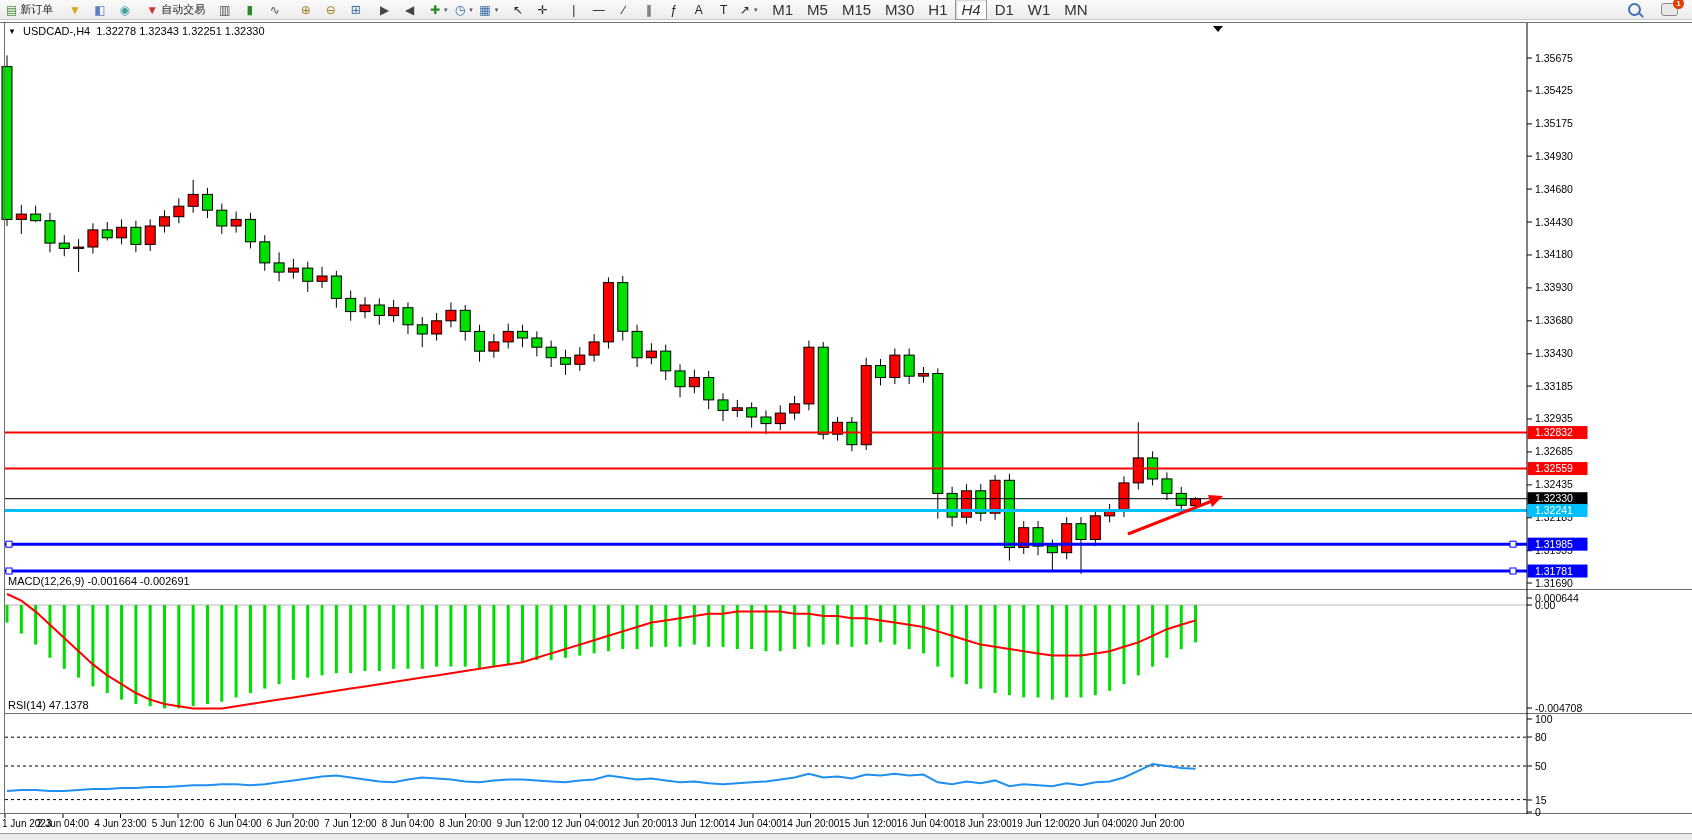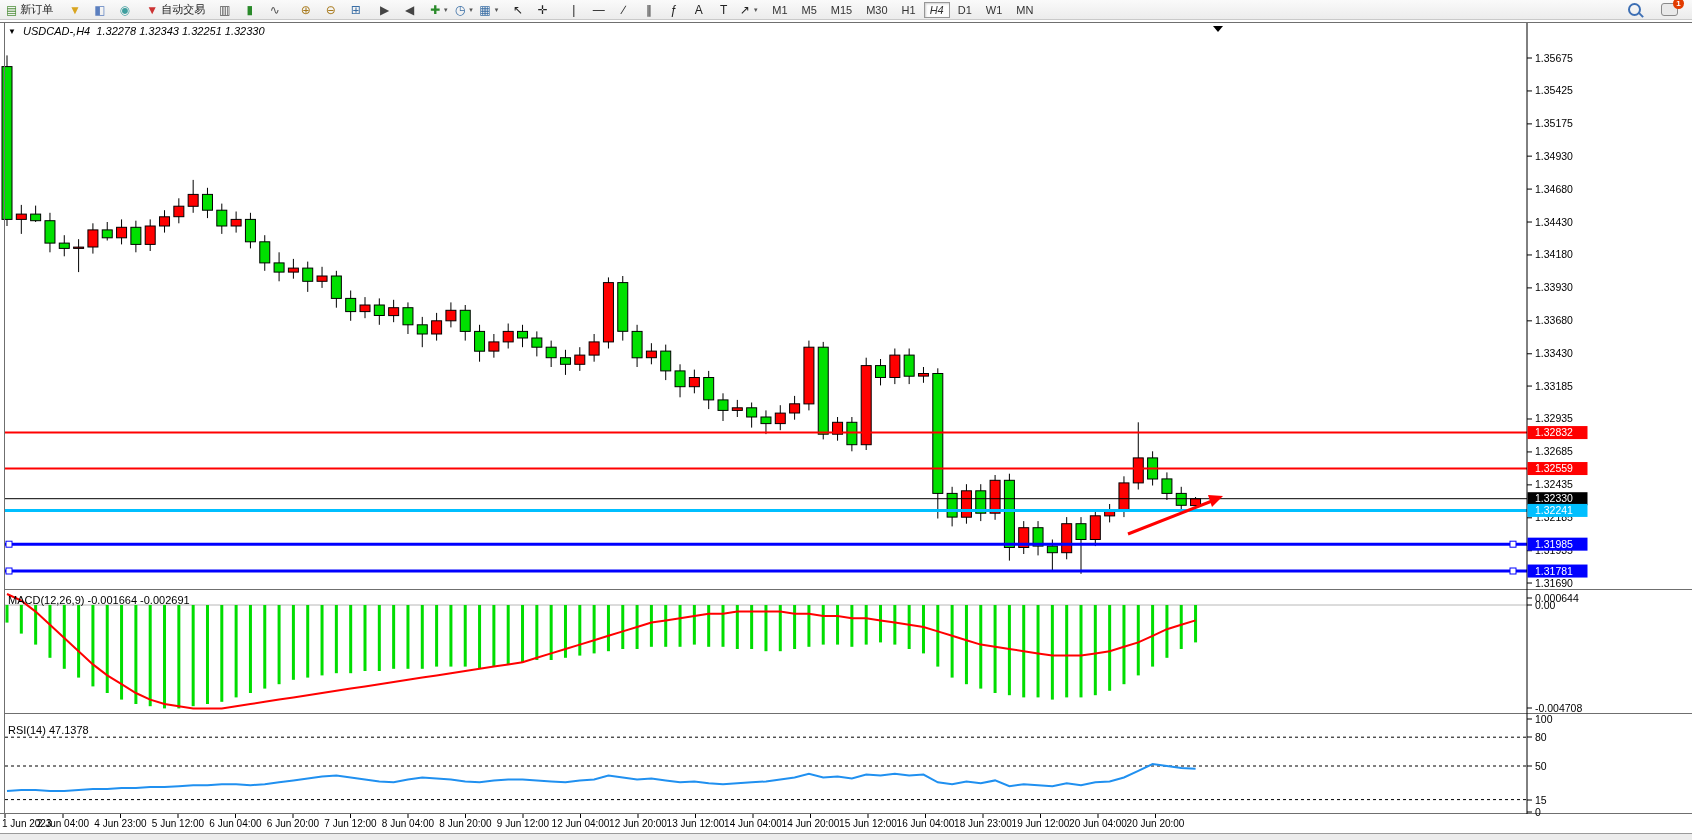--- a/index.html
+++ b/index.html
@@ -6,36 +6,36 @@
     font-family:"Liberation Sans","DejaVu Sans",sans-serif;background:#ececec;}
   
   .toolbar{height:19px;display:flex;align-items:center;background:linear-gradient(#fafafa,#ececec);
     border-bottom:1px solid #c9c9c9;padding-left:3px;font-size:11px;color:#222;white-space:nowrap;}
   .tbtn{height:17px;min-width:19px;display:inline-flex;align-items:center;justify-content:center;
     gap:3px;padding:0 2px;border:1px solid transparent;border-radius:2px;cursor:default;}
   .tbtn .g{font-size:12px;line-height:12px;}
   .tbtn .caret{font-size:7px;color:#555;margin-left:1px;}
   .tsep{width:1px;height:14px;background:#c4c4c4;margin:0 3px;box-shadow:1px 0 0 #fff;}
   .tgrip{width:5px;height:14px;margin:0 2px;background:repeating-linear-gradient(#bbb 0 1px,transparent 1px 3px);opacity:.7;}
-  .tf{font-size:11px;color:#333;padding:1px 5px;border:1px solid transparent;margin:0 1px;}
+  .tf{font-size:15px;color:#333;padding:1px 5px;border:1px solid transparent;margin:0 1px;}
   .tf.active{background:#fdfdfd;border:1px solid #979797;box-shadow:inset 1px 1px 2px rgba(0,0,0,.18);font-style:italic;}
   .tright{margin-left:auto;display:flex;align-items:center;gap:10px;margin-right:10px;}
   .mag{width:9px;height:9px;border:2px solid #3d6fb4;border-radius:50%;position:relative;display:inline-block;}
   .mag:after{content:"";position:absolute;width:6px;height:2px;background:#3d6fb4;transform:rotate(45deg);right:-5px;bottom:-2px;}
   .bubble{width:15px;height:11px;background:#e9e9e9;border:1px solid #8a8a8a;border-radius:3px;position:relative;display:inline-block;}
   .bubble .badge{position:absolute;top:-6px;right:-7px;background:#e23b00;color:#fff;border-radius:50%;
     width:11px;height:11px;font-size:8px;line-height:11px;text-align:center;font-weight:bold;}
   
   .chart-window{position:relative;width:1692px;height:821px;background:#fff;}
   .chart-window svg{position:absolute;left:0;top:0;}
   .overlay{position:absolute;font-size:11px;color:#000;z-index:5;pointer-events:none;white-space:nowrap;}
-  .readout{left:8px;top:5px;font-style:italic;}
+  .readout{left:8px;top:5px;}
   .readout .tri{font-size:8px;vertical-align:1px;margin-right:4px;}
-  .macd-label{left:8px;top:574px;text-align:center;}
-  .rsi-label{left:8px;top:704px;}
+  .macd-label{left:8px;top:555px;text-align:center;}
+  .rsi-label{left:8px;top:679px;}
 </style>
 </head>
 <body>
 
 <div class="toolbar">
   <span id="toolbar-items"><span class="tbtn">
         <span class="g" style="color: rgb(78, 143, 58);">▤</span>
         <span>新订单</span>
       </span><span class="tsep"></span><span class="tbtn">
         <span class="g" style="color: rgb(217, 165, 32);">▼</span>

